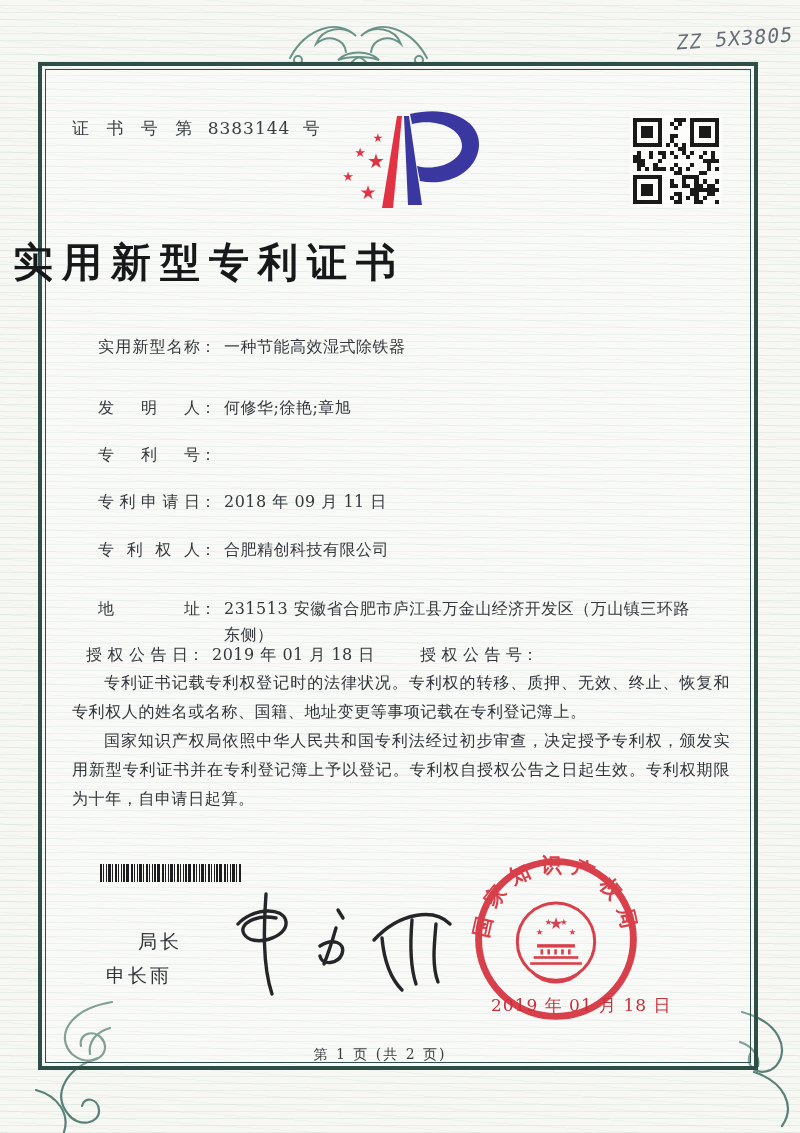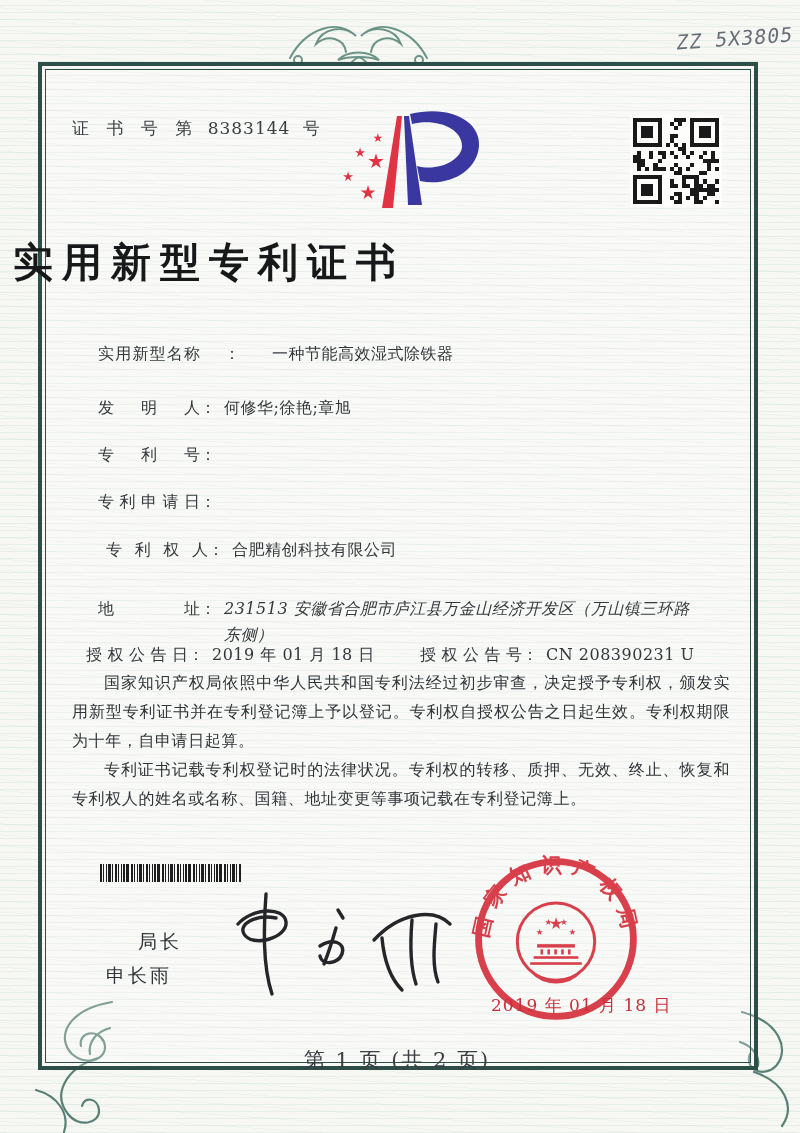--- a/index.html
+++ b/index.html
@@ -36,37 +36,37 @@
   .logo{position:absolute;left:335px;top:104px;width:175px;height:132px;}
   .qr{position:absolute;left:630px;top:115px;width:92px;height:92px;background:#fdfdfc;padding:3px;box-sizing:border-box;}
   .title{
     position:absolute;left:0;top:235px;width:800px;text-align:left;
     font-size:40px;letter-spacing:9px;color:#17181a;font-weight:600;padding-left:13px;
   }
   .frow{position:absolute;display:flex;font-size:16px;line-height:26px;color:#34383c;}
   .flabel{flex:none;width:102px;text-align:justify;text-align-last:justify;}
   .fcolon{flex:none;}
   .fvalue{margin-left:8px;letter-spacing:.5px;}
-  .fvalue.wrap{width:478px;font-style:italic;}
+  .fvalue.wrap{width:478px;}
   .paras{
     position:absolute;left:72px;top:668px;width:658px;
     font-size:16px;line-height:29px;text-align:justify;color:#303439;letter-spacing:.6px;
   }
   .paras p{margin:0;text-indent:2em;}
   .barcode{position:absolute;left:100px;top:864px;height:18px;display:flex;align-items:stretch;}
   .barcode span{display:block;background:#1d1d20;}
   .officer-title{position:absolute;left:106px;top:929px;font-size:19px;letter-spacing:3px;color:#2e3236;margin-left:32px;}
   .officer-name{position:absolute;left:106px;top:963px;font-size:19px;letter-spacing:3px;color:#2e3236;}
   .signature{position:absolute;left:222px;top:884px;width:235px;height:118px;}
   .seal{position:absolute;left:470px;top:853px;width:172px;height:172px;opacity:.93;}
   .seal-date{
     position:absolute;left:491px;top:994px;font-size:17px;color:#c92f3a;
     letter-spacing:1px;white-space:nowrap;
   }
-  .page-indicator{position:absolute;left:0;top:1046px;width:760px;text-align:center;font-size:21px;color:#3a3e42;letter-spacing:2px;margin-left:17px;}
+  .page-indicator{position:absolute;left:0;top:1046px;width:760px;text-align:center;font-size:14px;color:#3a3e42;letter-spacing:2px;}
   .back-note{position:absolute;left:0;top:1090px;width:760px;text-align:center;font-size:17px;color:#3b3f43;letter-spacing:3px;}
   .orn{position:absolute;pointer-events:none;}
 </style>
 </head>
 <body>
 
 <div id="photo">
   <div class="guilloche"></div>
 
   <svg class="orn" style="left:286px;top:10px;" width="145" height="62" viewBox="0 0 145 62">
@@ -228,62 +228,62 @@
         <rect x="15" y="1" width="5" height="5" fill="#fdfdfc"></rect>
         <rect x="16" y="2" width="3" height="3" fill="#1a1a1a"></rect>
         <rect x="0" y="14" width="7" height="7" fill="#1a1a1a"></rect>
         <rect x="1" y="15" width="5" height="5" fill="#fdfdfc"></rect>
         <rect x="2" y="16" width="3" height="3" fill="#1a1a1a"></rect>
       </svg>
   </div>
 
   <div class="title">实用新型专利证书</div>
 
-  <div class="frow" style="left:98px;top:341px;gap:24px;">
+  <div class="frow" style="left:98px;top:334px;">
     <span class="flabel">实用新型名称</span>
       <span class="fcolon">：</span>
     <span class="fvalue">一种节能高效湿式除铁器</span>
   </div>
   <div class="frow" style="left:98px;top:395px;">
     <span class="flabel">发明人</span>
       <span class="fcolon">：</span>
     <span class="fvalue">何修华;徐艳;章旭</span>
   </div>
   <div class="frow" style="left:98px;top:442px;">
     <span class="flabel">专利号</span>
       <span class="fcolon">：</span>
   </div>
   <div class="frow" style="left:98px;top:489px;align-items:center;">
     <span class="flabel">专利申请日</span>
       <span class="fcolon">：</span>
-  </div>
-  <div class="frow" style="left:106px;top:537px;">
+    <span class="fvalue">2018 年 09 月 11 日</span>
+  </div>
+  <div class="frow" style="left:98px;top:537px;">
     <span class="flabel">专利权人</span>
       <span class="fcolon">：</span>
     <span class="fvalue">合肥精创科技有限公司</span>
   </div>
   <div class="frow" style="left:98px;top:584px;margin-top:12px;">
     <span class="flabel">地址</span>
       <span class="fcolon">：</span>
     <span class="fvalue wrap">231513 安徽省合肥市庐江县万金山经济开发区（万山镇三环路东侧）</span>
   </div>
   <div class="frow" style="left:86px;top:642px;">
     <span class="flabel">授权公告日</span>
       <span class="fcolon">：</span>
     <span class="fvalue">2019 年 01 月 18 日</span>
   </div>
   <div class="frow" style="left:420px;top:642px;">
     <span class="flabel">授权公告号</span>
       <span class="fcolon">：</span>
-    <span class="fvalue">CN 208390231 U</span>
   </div>
 
   <div class="paras">
+    <p>专利证书记载专利权登记时的法律状况。专利权的转移、质押、无效、终止、恢复和专利权人的姓名或名称、国籍、地址变更等事项记载在专利登记簿上。</p>
     <p>国家知识产权局依照中华人民共和国专利法经过初步审查，决定授予专利权，颁发实用新型专利证书并在专利登记簿上予以登记。专利权自授权公告之日起生效。专利权期限为十年，自申请日起算。</p>
-    <p>专利证书记载专利权登记时的法律状况。专利权的转移、质押、无效、终止、恢复和专利权人的姓名或名称、国籍、地址变更等事项记载在专利登记簿上。</p>
   </div>
 
   <div class="barcode" id="barcode">
       <span style="width: 2px; margin-right: 1px;"></span>
       <span style="width: 1px; margin-right: 2px;"></span>
       <span style="width: 1px; margin-right: 1px;"></span>
       <span style="width: 3px; margin-right: 1px;"></span>
       <span style="width: 1px; margin-right: 2px;"></span>
       <span style="width: 2px; margin-right: 1px;"></span>
       <span style="width: 1px; margin-right: 2px;"></span>

